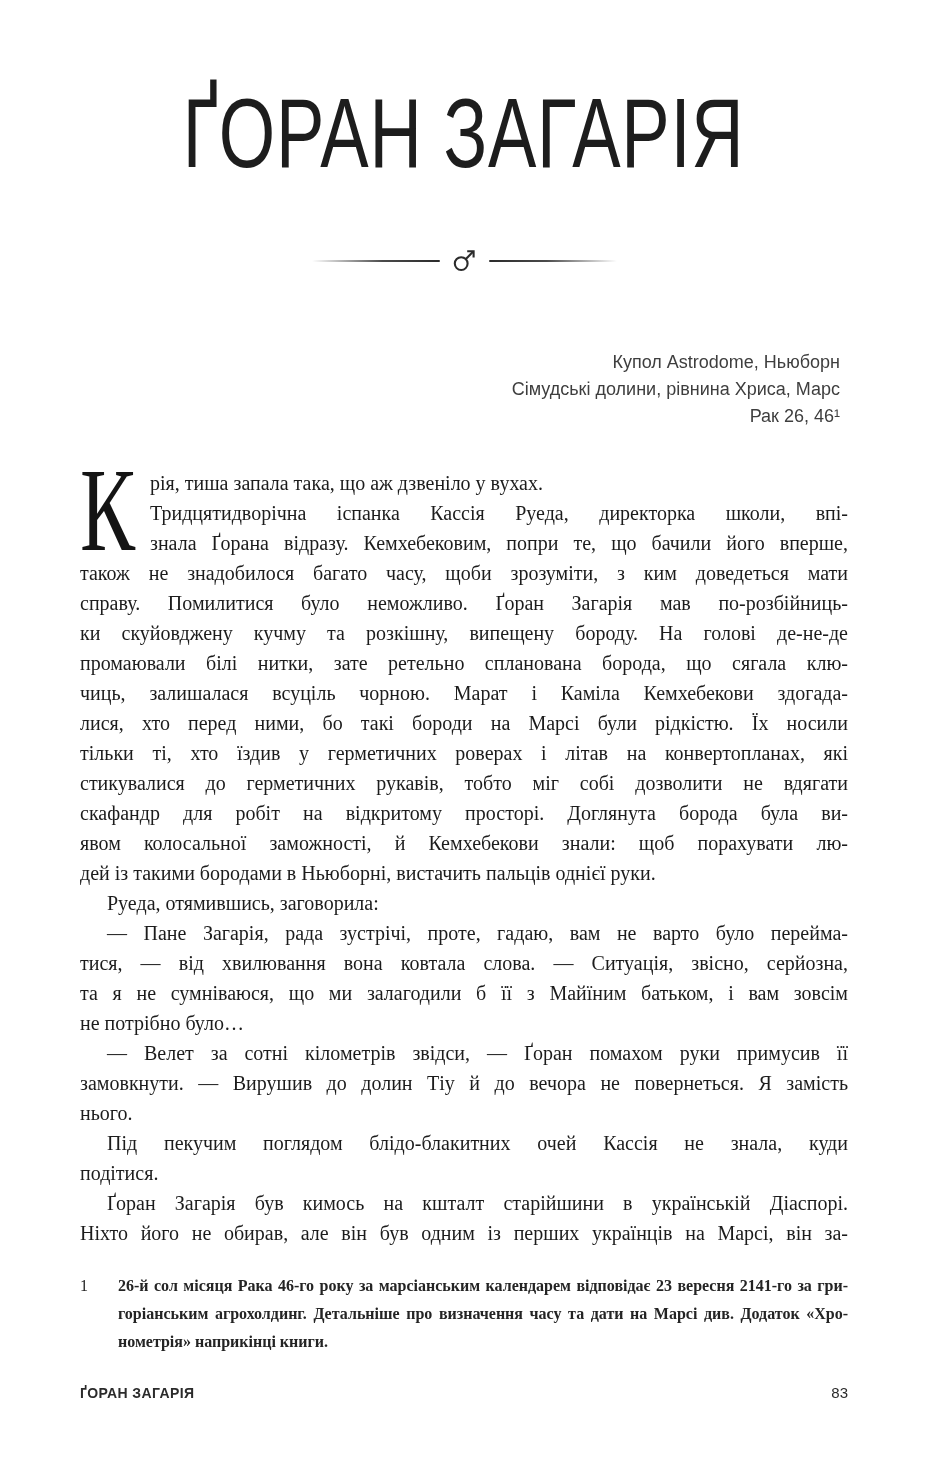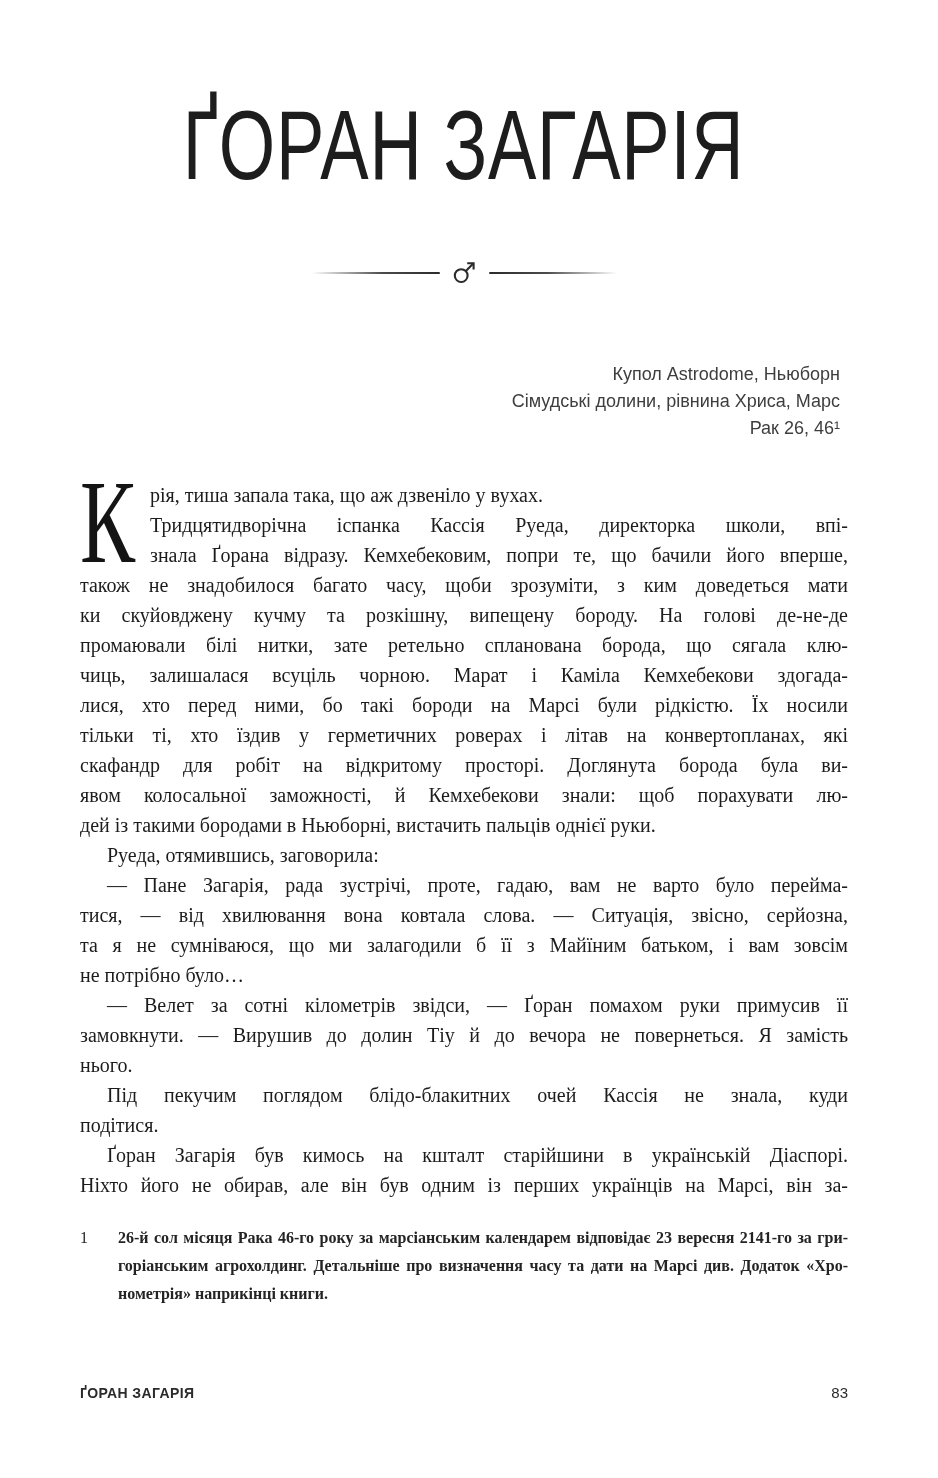--- a/index.html
+++ b/index.html
@@ -3,21 +3,21 @@
 <meta charset="utf-8">
 <style>
   html,body{margin:0;padding:0;background:#ffffff;}
   .page{
     position:relative;
     width:938px;height:1478px;
     margin:0 auto;
     background:#ffffff;
     overflow:hidden;
     box-sizing:border-box;
-    padding:12px 90px 0 80px;
+    padding:0 90px 0 80px;
     color:#1c1c1c;
   }
   
   .title{
     margin-top:84px;
     text-align:center;
     font-family:"Liberation Sans",sans-serif;
     font-weight:500;
     font-size:98px;
     line-height:98px;
@@ -141,25 +141,27 @@
 
   <div class="body-text">
     <div class="dropcap-box">
       <span class="dc">К</span>
     </div>
 
       <div class="line end">рія, тиша запала така, що аж дзвеніло у вухах.</div>
       <div class="line">Тридцятидворічна іспанка Кассія Руеда, директорка школи, впі-</div>
       <div class="line">знала Ґорана відразу. Кемхебековим, попри те, що бачили його вперше,</div>
       <div class="line">також не знадобилося багато часу, щоби зрозуміти, з ким доведеться мати</div>
+      <div class="line">справу. Помилитися було неможливо. Ґоран Загарія мав по-розбійниць-</div>
       <div class="line">ки скуйовджену кучму та розкішну, випещену бороду. На голові де-не-де</div>
       <div class="line">промаювали білі нитки, зате ретельно спланована борода, що сягала клю-</div>
       <div class="line">чиць, залишалася всуціль чорною. Марат і Каміла Кемхебекови здогада-</div>
       <div class="line">лися, хто перед ними, бо такі бороди на Марсі були рідкістю. Їх носили</div>
       <div class="line">тільки ті, хто їздив у герметичних роверах і літав на конвертопланах, які</div>
+      <div class="line">стикувалися до герметичних рукавів, тобто міг собі дозволити не вдягати</div>
       <div class="line">скафандр для робіт на відкритому просторі. Доглянута борода була ви-</div>
       <div class="line">явом колосальної заможності, й Кемхебекови знали: щоб порахувати лю-</div>
       <div class="line end">дей із такими бородами в Ньюборні, вистачить пальців однієї руки.</div>
       <div class="line indent end">Руеда, отямившись, заговорила:</div>
       <div class="line indent">— Пане Загарія, рада зустрічі, проте, гадаю, вам не варто було перейма-</div>
       <div class="line">тися, — від хвилювання вона ковтала слова. — Ситуація, звісно, серйозна,</div>
       <div class="line">та я не сумніваюся, що ми залагодили б її з Майїним батьком, і вам зовсім</div>
       <div class="line end">не потрібно було…</div>
       <div class="line indent">— Велет за сотні кілометрів звідси, — Ґоран помахом руки примусив її</div>
       <div class="line">замовкнути. — Вирушив до долин Тіу й до вечора не повернеться. Я замість</div>

